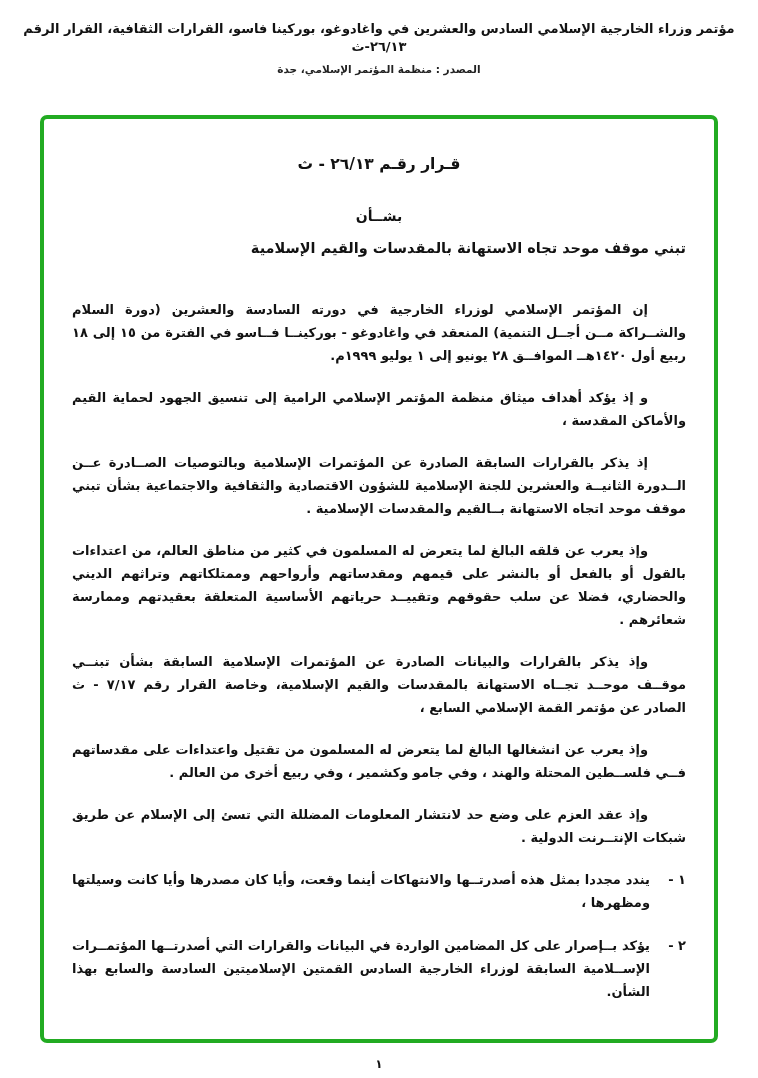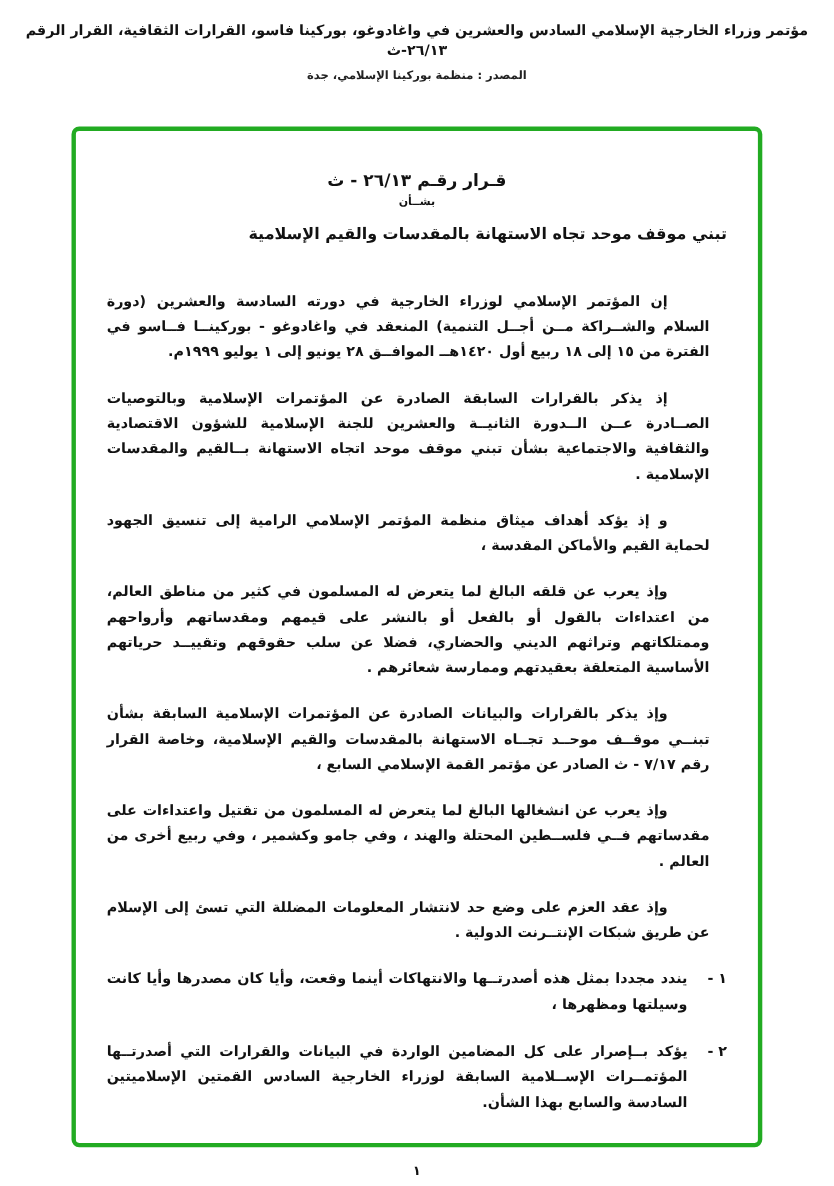--- a/index.html
+++ b/index.html
@@ -20,52 +20,52 @@
     padding: 0 20px;
     line-height: 18px;
   }
   .doc-header .source {
     font-size: 10.5px;
     font-weight: bold;
     margin-top: 7px;
     color: #222;
   }
   .frame {
-    width: 628px;
+    width: 678px;
     height: 928px;
     margin: 40px auto 0 auto;
     border: 4px solid #22ab22;
     border-radius: 7px;
     padding: 36px 28px 0 28px;
   }
   .res-title {
     text-align: center;
     font-weight: bold;
     font-size: 15.5px;
     letter-spacing: 0.5px;
   }
   .res-sub {
     text-align: center;
     font-weight: bold;
-    font-size: 10px;
-    margin-top: 5px;
+    font-size: 14px;
+    margin-top: 35px;
   }
   .res-subject {
     text-align: right;
     font-weight: bold;
     font-size: 14.5px;
     margin-top: 16px;
     margin-bottom: 42px;
   }
   .doc-body p {
     font-size: 13px;
     font-weight: bold;
     line-height: 23px;
     text-align: justify;
-    margin: 0 16px 19px 0;
+    margin: 0 0 19px 0;
     text-indent: 38px;
   }
   .items .item {
     display: flex;
     font-size: 13px;
     font-weight: bold;
     line-height: 23px;
     margin: 4px 0 20px 0;
   }
   .item .num { flex: none; width: 36px; }
@@ -77,33 +77,33 @@
     margin-top: 14px;
   }
 </style>
 </head>
 <body>
 
 <div class="page">
 
   <header class="doc-header">
     <div class="citation">مؤتمر وزراء الخارجية الإسلامي السادس والعشرين في واغادوغو، بوركينا فاسو، القرارات الثقافية، القرار الرقم ٢٦/١٣-ث</div>
-    <div class="source">المصدر :   منظمة بوركينا الإسلامي، جدة</div>
+    <div class="source">المصدر :   منظمة المؤتمر الإسلامي، جدة</div>
   </header>
 
   <div class="frame" style="border-color: rgb(34, 171, 34);">
 
     <div class="res-title">قـرار رقـم ٢٦/١٣ - ث</div>
     <div class="res-sub">بشــأن</div>
     <div class="res-subject">تبني موقف موحد تجاه الاستهانة بالمقدسات والقيم الإسلامية</div>
 
     <div class="doc-body">
       <p>إن المؤتمر الإسلامي لوزراء الخارجية في دورته السادسة والعشرين (دورة السلام والشــراكة مــن أجــل التنمية) المنعقد في واغادوغو - بوركينــا فــاسو في الفترة من ١٥ إلى ١٨ ربيع أول ١٤٢٠هــ الموافــق ٢٨ يونيو إلى ١ يوليو ١٩٩٩م.</p>
+      <p>و إذ يؤكد أهداف ميثاق منظمة المؤتمر الإسلامي الرامية إلى تنسيق الجهود لحماية القيم والأماكن المقدسة ،</p>
       <p>إذ يذكر بالقرارات السابقة الصادرة عن المؤتمرات الإسلامية وبالتوصيات الصــادرة عــن الــدورة الثانيــة والعشرين للجنة الإسلامية للشؤون الاقتصادية والثقافية والاجتماعية بشأن تبني موقف موحد اتجاه الاستهانة بــالقيم والمقدسات الإسلامية .</p>
-      <p>و إذ يؤكد أهداف ميثاق منظمة المؤتمر الإسلامي الرامية إلى تنسيق الجهود لحماية القيم والأماكن المقدسة ،</p>
       <p>وإذ يعرب عن قلقه البالغ لما يتعرض له المسلمون في كثير من مناطق العالم، من اعتداءات بالقول أو بالفعل أو بالنشر على قيمهم ومقدساتهم وأرواحهم وممتلكاتهم وتراثهم الديني والحضاري، فضلا عن سلب حقوقهم وتقييــد حرياتهم الأساسية المتعلقة بعقيدتهم وممارسة شعائرهم .</p>
       <p>وإذ يذكر بالقرارات والبيانات الصادرة عن المؤتمرات الإسلامية السابقة بشأن تبنــي موقــف موحــد تجــاه الاستهانة بالمقدسات والقيم الإسلامية، وخاصة القرار رقم ٧/١٧ - ث الصادر عن مؤتمر القمة الإسلامي السابع ،</p>
       <p>وإذ يعرب عن انشغالها البالغ لما يتعرض له المسلمون من تقتيل واعتداءات على مقدساتهم فــي فلســطين المحتلة والهند ، وفي جامو وكشمير ، وفي ربيع أخرى من العالم .</p>
       <p>وإذ عقد العزم على وضع حد لانتشار المعلومات المضللة التي تسئ إلى الإسلام عن طريق شبكات الإنتــرنت الدولية .</p>
 
       <div class="items">
         <div class="item">
           <span class="num">١ -</span>
           <span class="txt">يندد مجددا بمثل هذه أصدرتــها والانتهاكات أينما وقعت، وأيا كان مصدرها وأيا كانت وسيلتها ومظهرها ،</span>
         </div>

